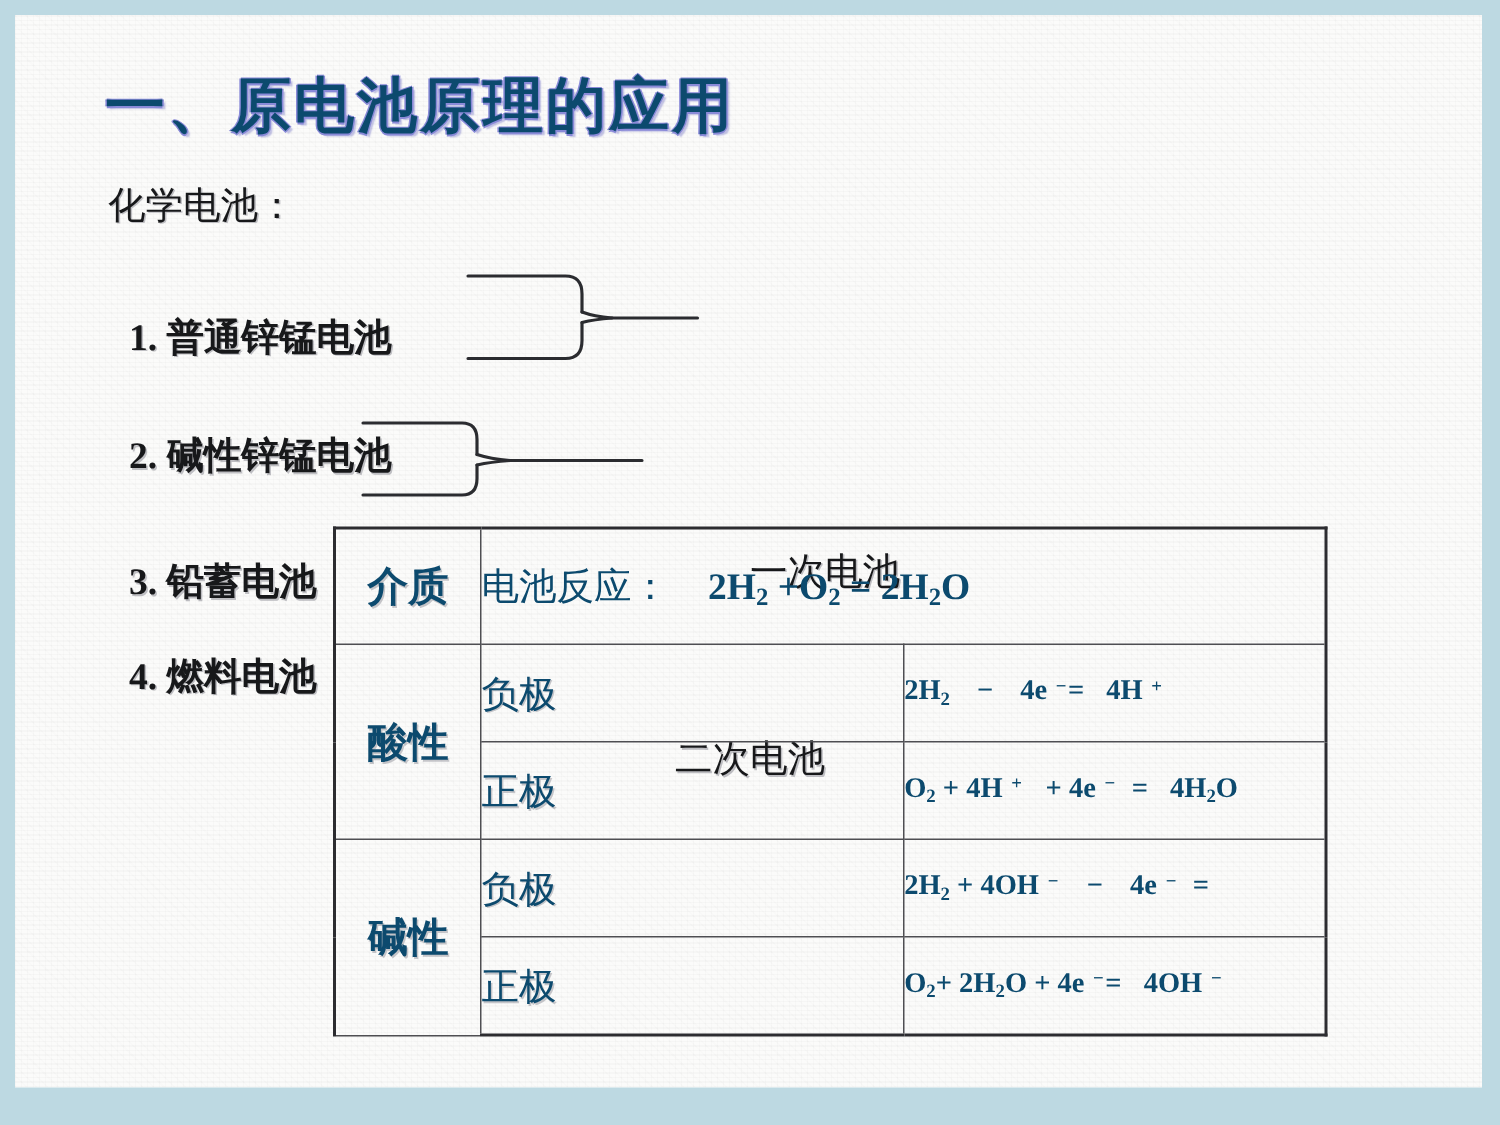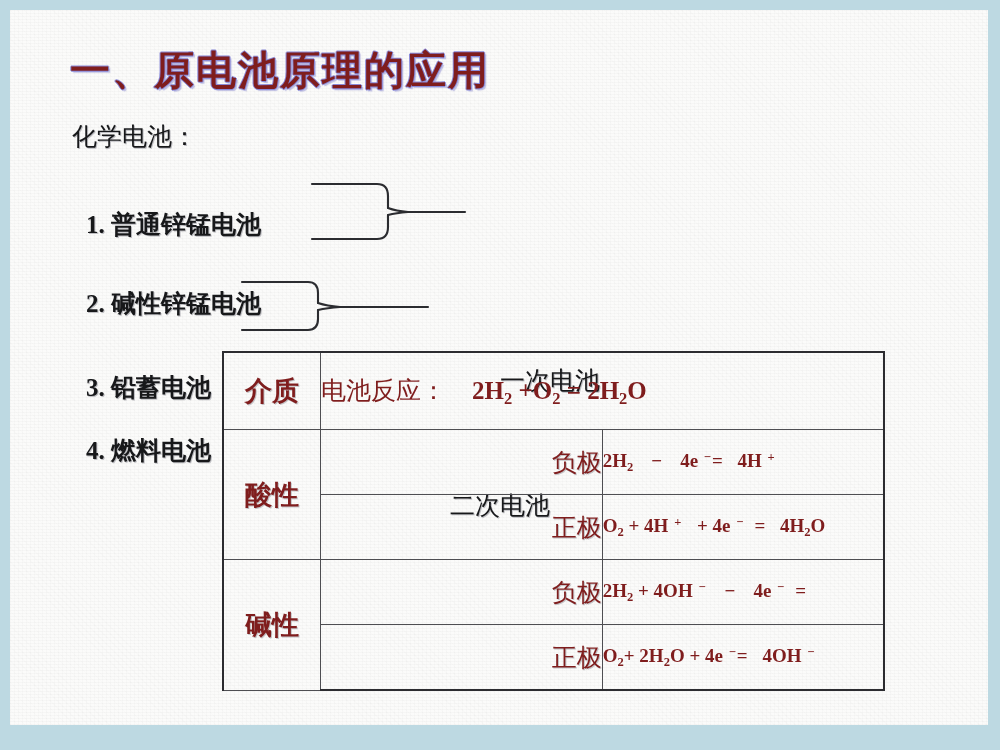--- a/index.html
+++ b/index.html
@@ -40,21 +40,21 @@
 
   
   #title {
     position: absolute;
     left: 60px;
     top: 33px;
     font-family: "Liberation Serif", serif;
     font-size: 40px;
     font-weight: 700;
     letter-spacing: 2px;
-    color: #7f1d1d;
+    color: #0c4a6e;
     text-shadow:
        1px 0 0 #8a8ad8,
       -1px 0 0 #8a8ad8,
        0 1px 0 #8a8ad8,
        0 -1px 0 #8a8ad8,
        2px 2px 1px rgba(120,120,200,0.45);
     white-space: nowrap;
   }
 
   
@@ -88,37 +88,37 @@
     top: 341px;
     width: 663px;
     border-collapse: collapse;
     table-layout: fixed;
   }
   #reaction-table td {
     border: 1px solid #4e4e52;
     padding: 0;
     vertical-align: middle;
     font-family: "Liberation Serif", serif;
-    color: #7f1d1d;
+    color: #0c4a6e;
   }
   #reaction-table .outer-t { border-top: 2px solid #2c2c30; }
   #reaction-table .outer-b { border-bottom: 2px solid #2c2c30; }
   #reaction-table .outer-l { border-left: 2px solid #2c2c30; }
   #reaction-table .outer-r { border-right: 2px solid #2c2c30; margin-left: 32px; }
 
   .c-medium {
     width: 96px;
     text-align: center;
     font-size: 27px;
     font-weight: 700;
     text-shadow: 1px 1px 0 rgba(120,120,130,0.4);
   }
   .c-electrode {
     width: 88px;
-    text-align: right;
+    text-align: left;
     font-size: 25px;
     text-shadow: 1px 1px 0 rgba(120,120,130,0.4);
     margin-left: 44px;
   }
   .c-eq {
     font-size: 19px;
     font-weight: 700;
     padding-left: 16px;
   }
   .c-head {

